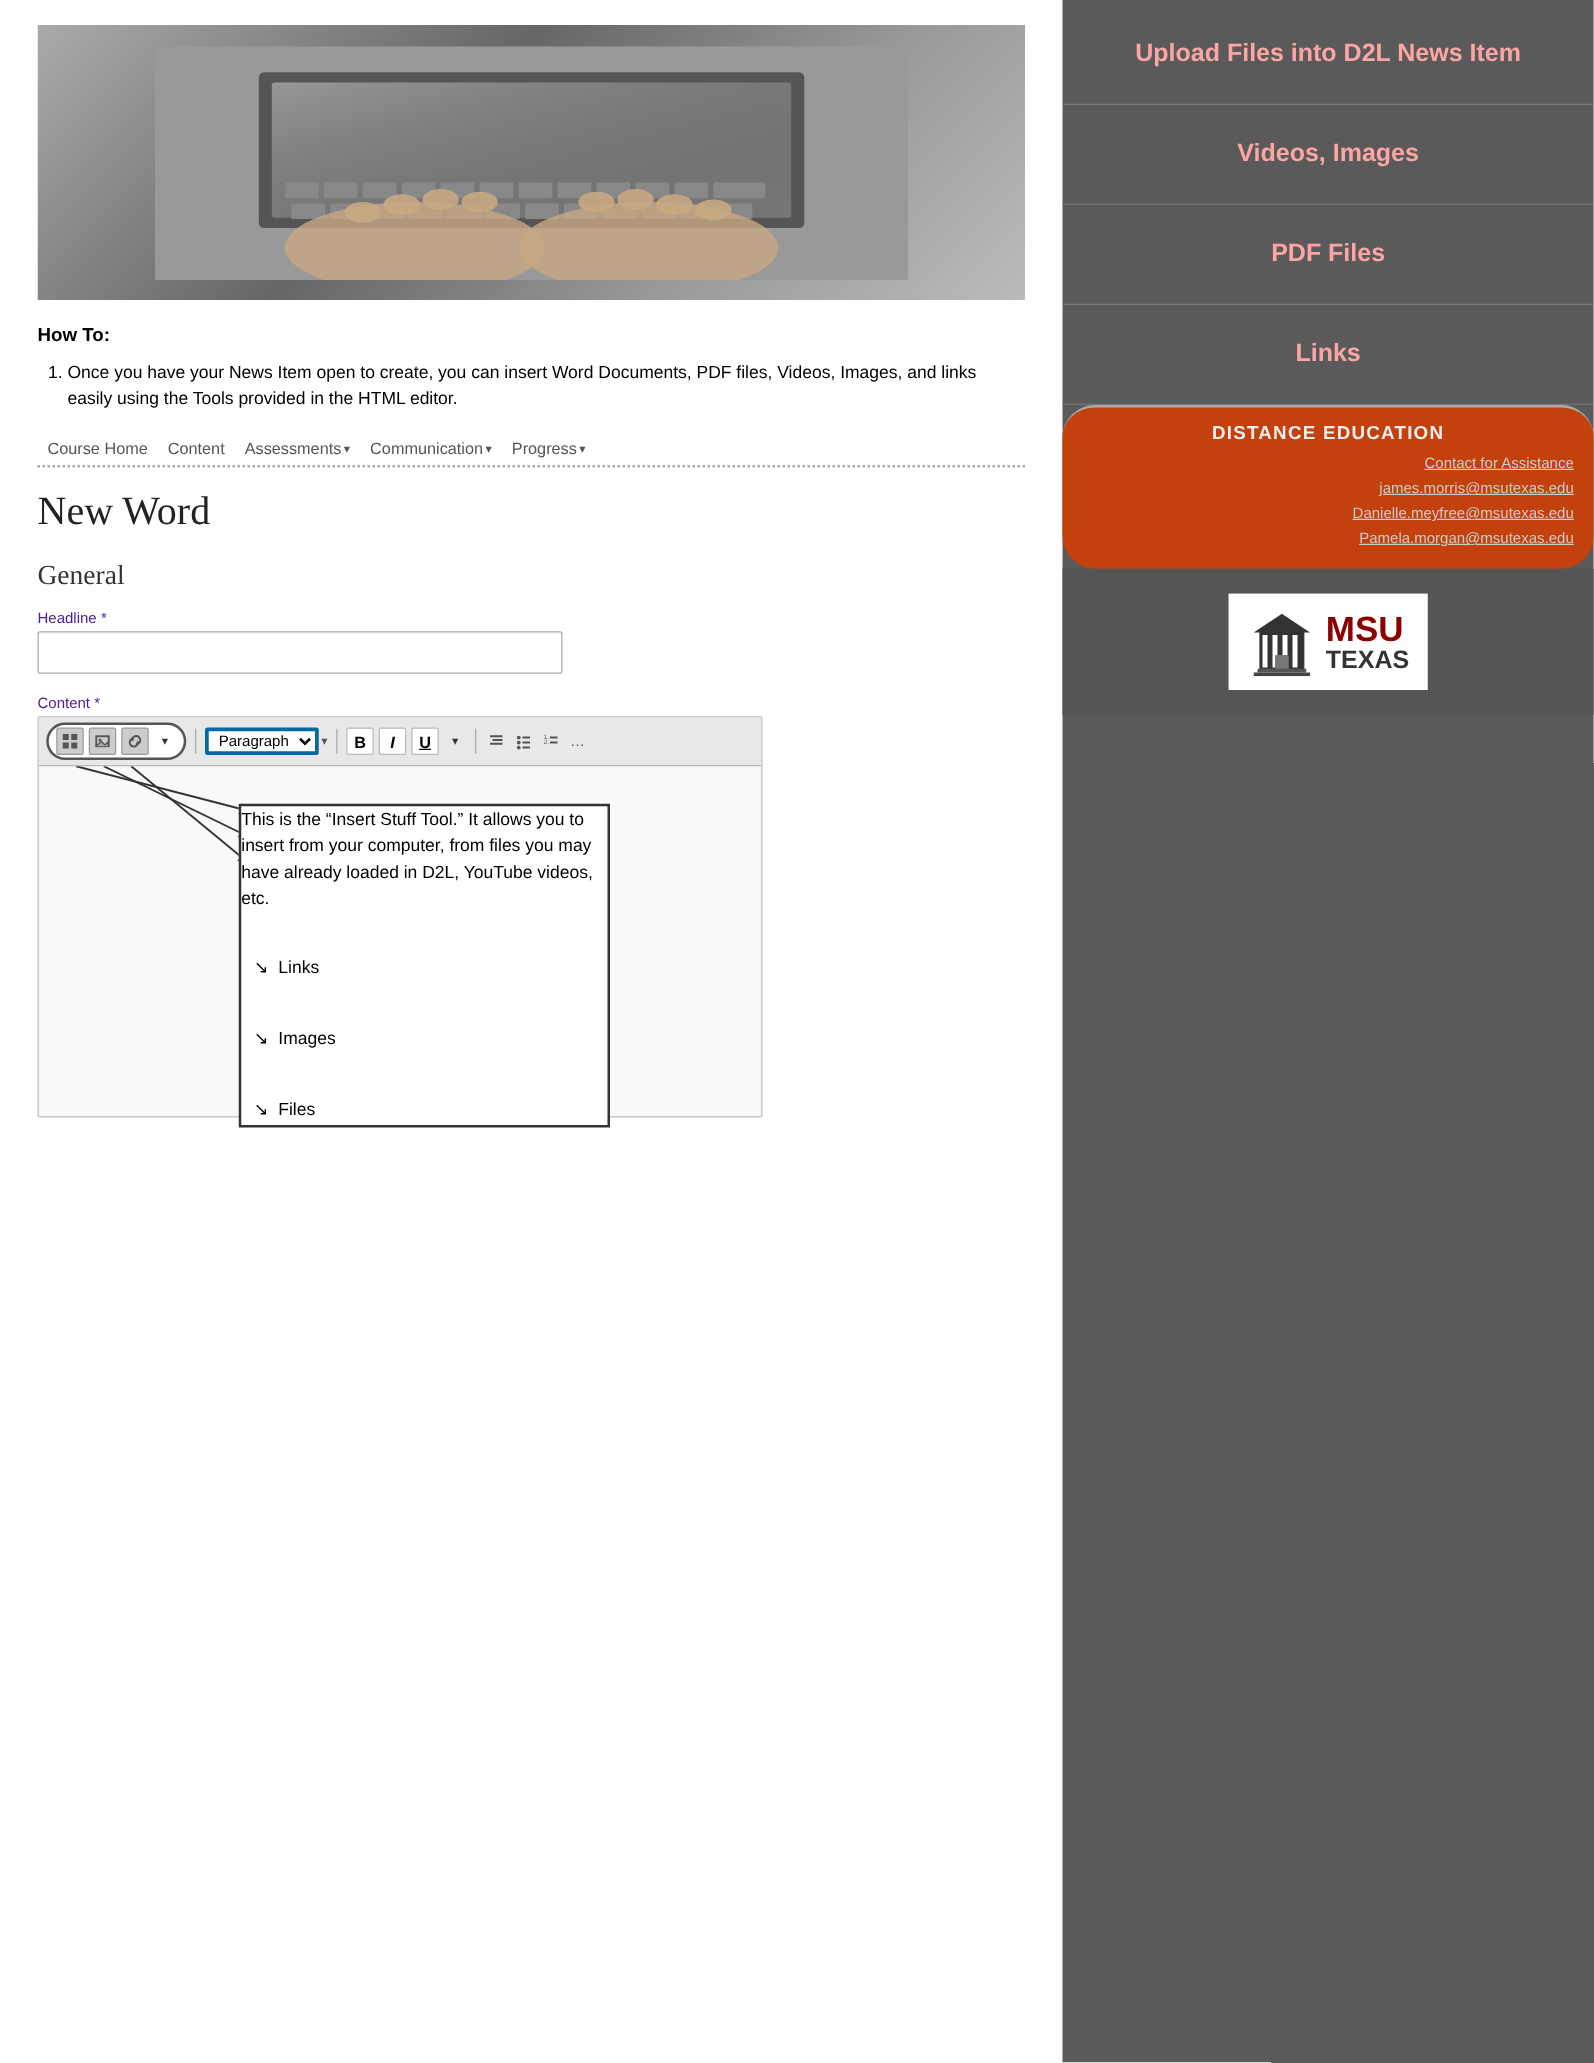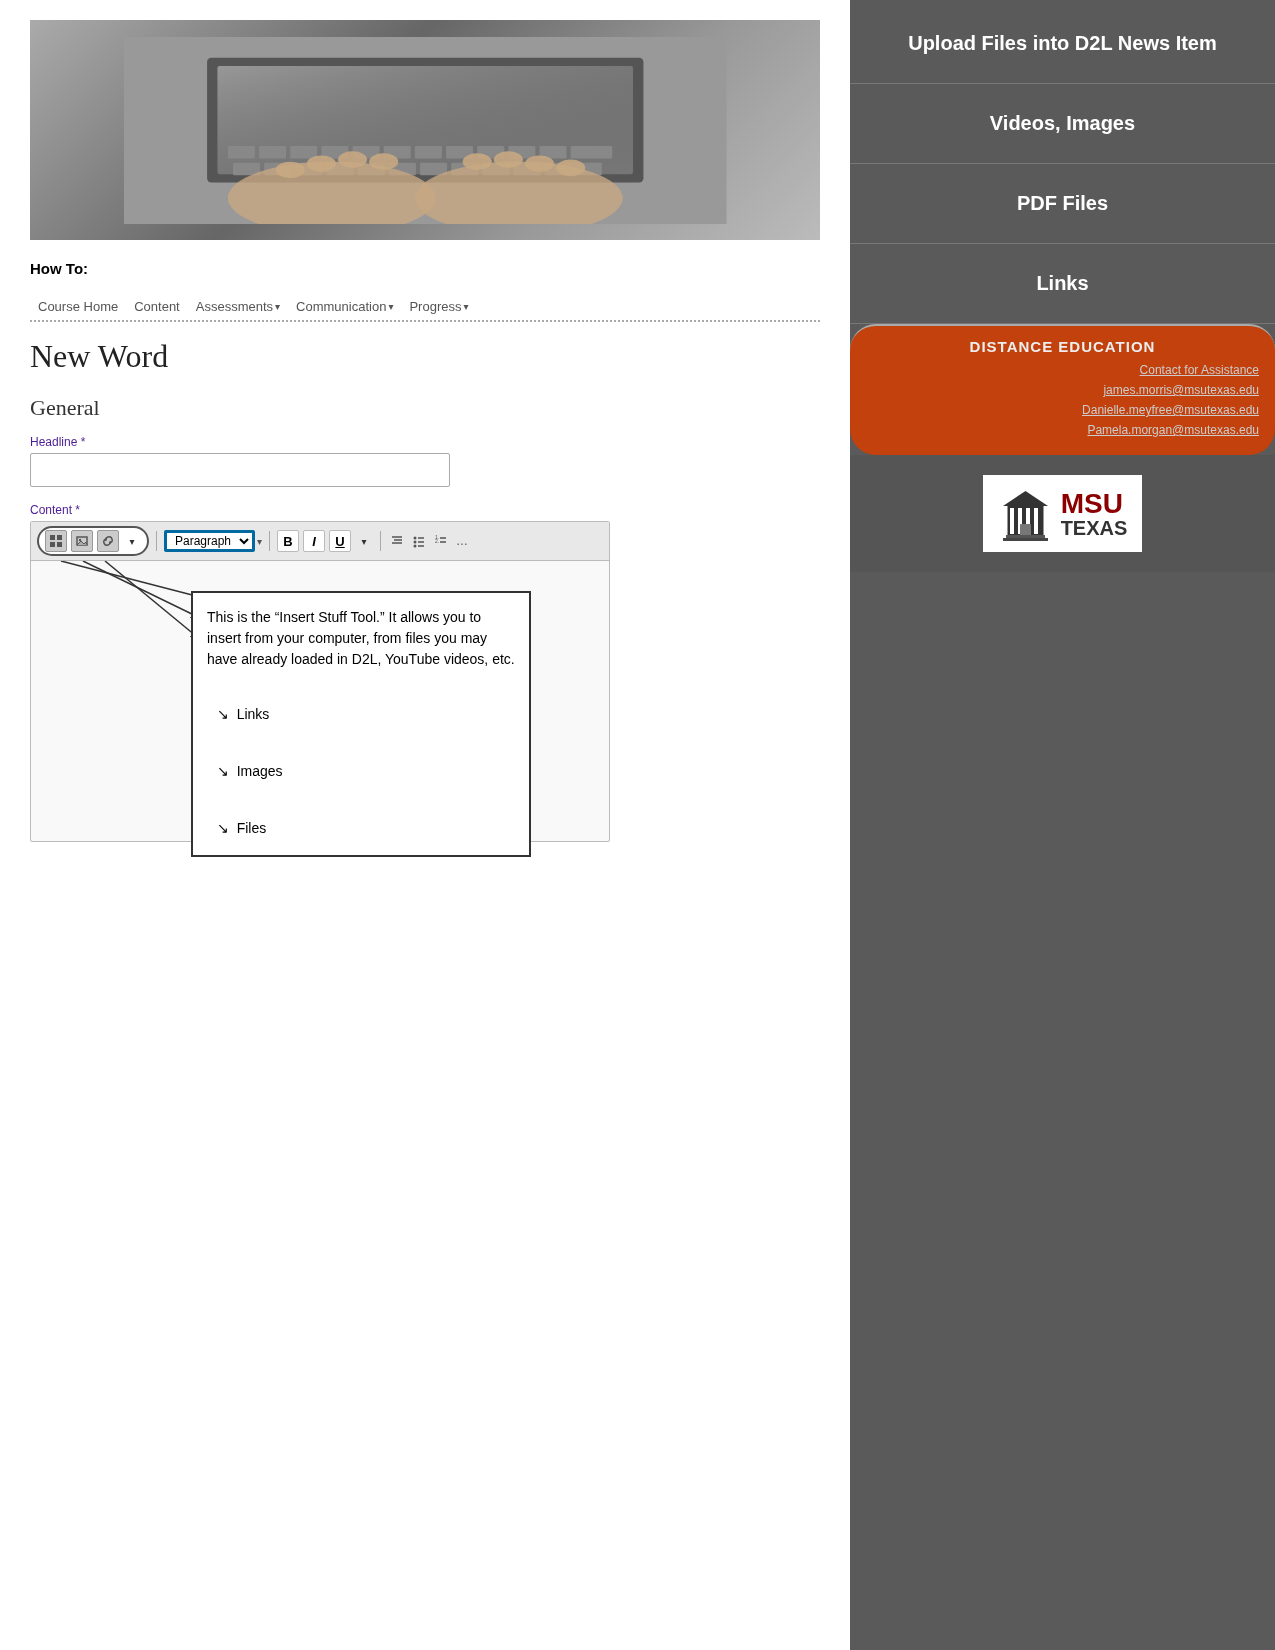--- a/index.html
+++ b/index.html
@@ -222,24 +222,23 @@
       position: relative;
       height: 280px;
       padding: 8px;
     }
 
     
     .callout-box {
       position: absolute;
       left: 160px;
       top: 30px;
-      width: 340px;
+      width: 297px;
       border: 2px solid #333;
       background: #fff;
-      padding: 14px;
       font-size: 14px;
       line-height: 1.5;
     }
 
     .callout-box p {
       margin-bottom: 10px;
     }
 
     .callout-list {
       list-style: none;
@@ -260,21 +259,21 @@
       width: 100%;
       height: 100%;
       pointer-events: none;
     }
 
     
     .sidebar-nav-item {
       width: 100%;
       padding: 28px 20px;
       text-align: center;
-      color: #ffffff;
+      color: #fca5a5;
       font-size: 20px;
       font-weight: bold;
       border-bottom: 1px solid #777;
       cursor: pointer;
     }
 
     .sidebar-nav-item:first-child {
       padding-top: 32px;
     }
 
@@ -401,20 +400,23 @@
         <ellipse cx="340" cy="120" rx="14" ry="8" fill="#c8a882" opacity="0.9"></ellipse>
         <ellipse cx="370" cy="118" rx="14" ry="8" fill="#c8a882" opacity="0.9"></ellipse>
         <ellipse cx="400" cy="122" rx="14" ry="8" fill="#c8a882" opacity="0.9"></ellipse>
         <ellipse cx="430" cy="126" rx="14" ry="8" fill="#c8a882" opacity="0.9"></ellipse>
       </svg>
     </div>
   </div>
 
   <div class="how-to-section">
     <p class="how-to-title">How To:</p>
+    <ol class="how-to-list">
+      <li>Once you have your News Item open to create, you can insert Word Documents, PDF files, Videos, Images, and links easily using the Tools provided in the HTML editor.</li>
+    </ol>
   </div>
 
   <nav class="nav-bar">
     <span class="nav-item">Course Home</span>
     <span class="nav-item">Content</span>
     <span class="nav-item">
       <span>Assessments</span>
       <span class="nav-chevron">▾</span>
     </span>
     <span class="nav-item">

